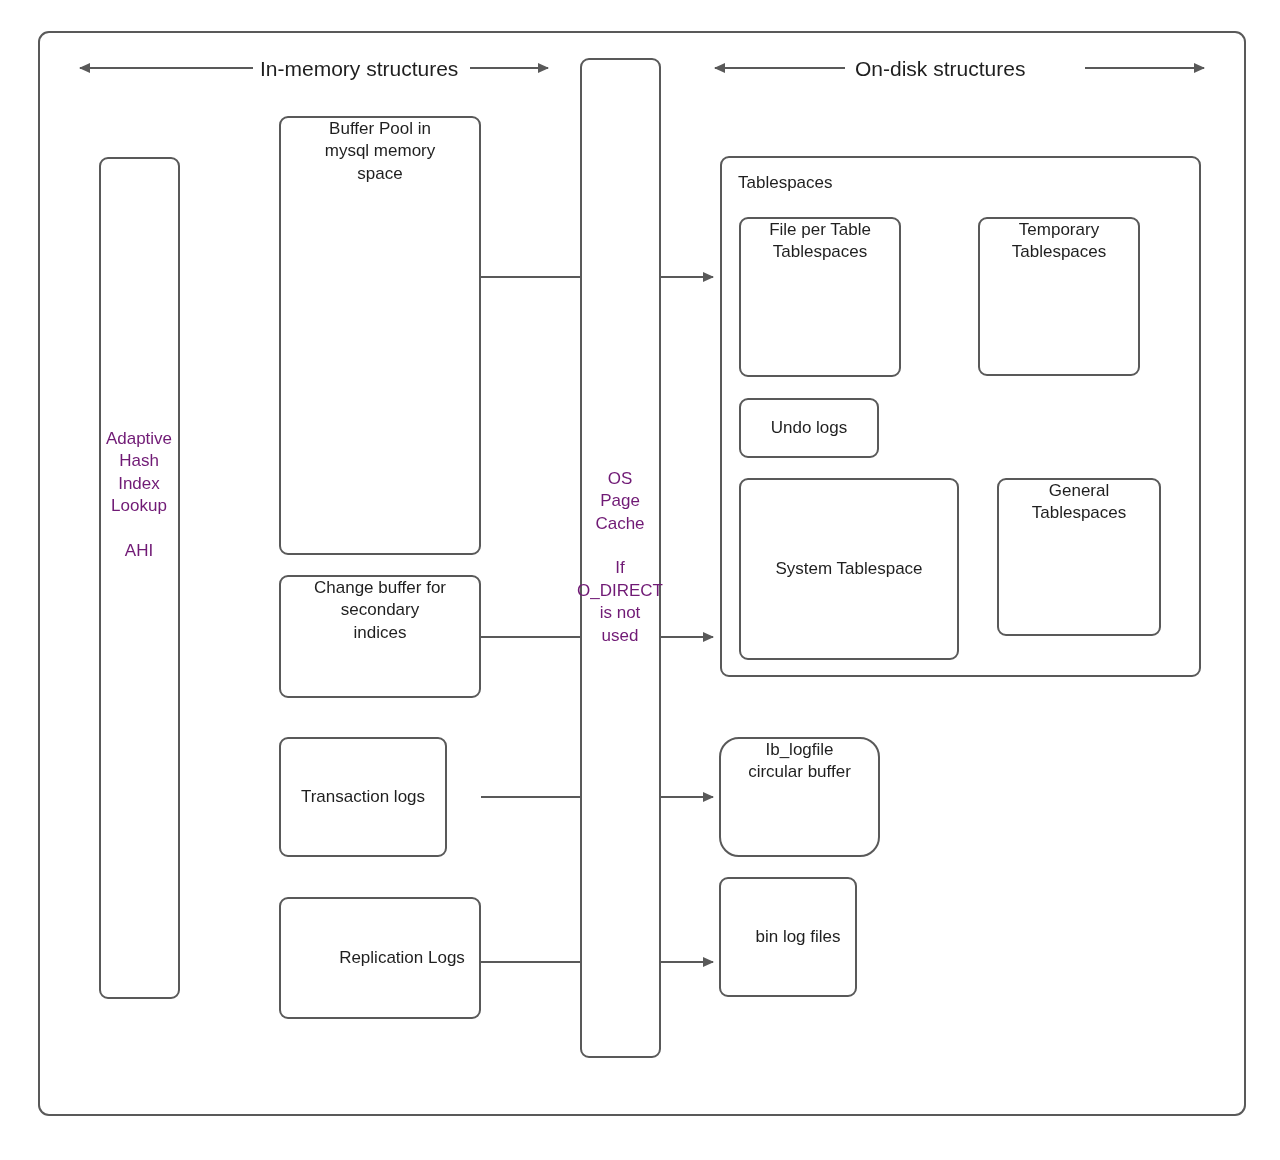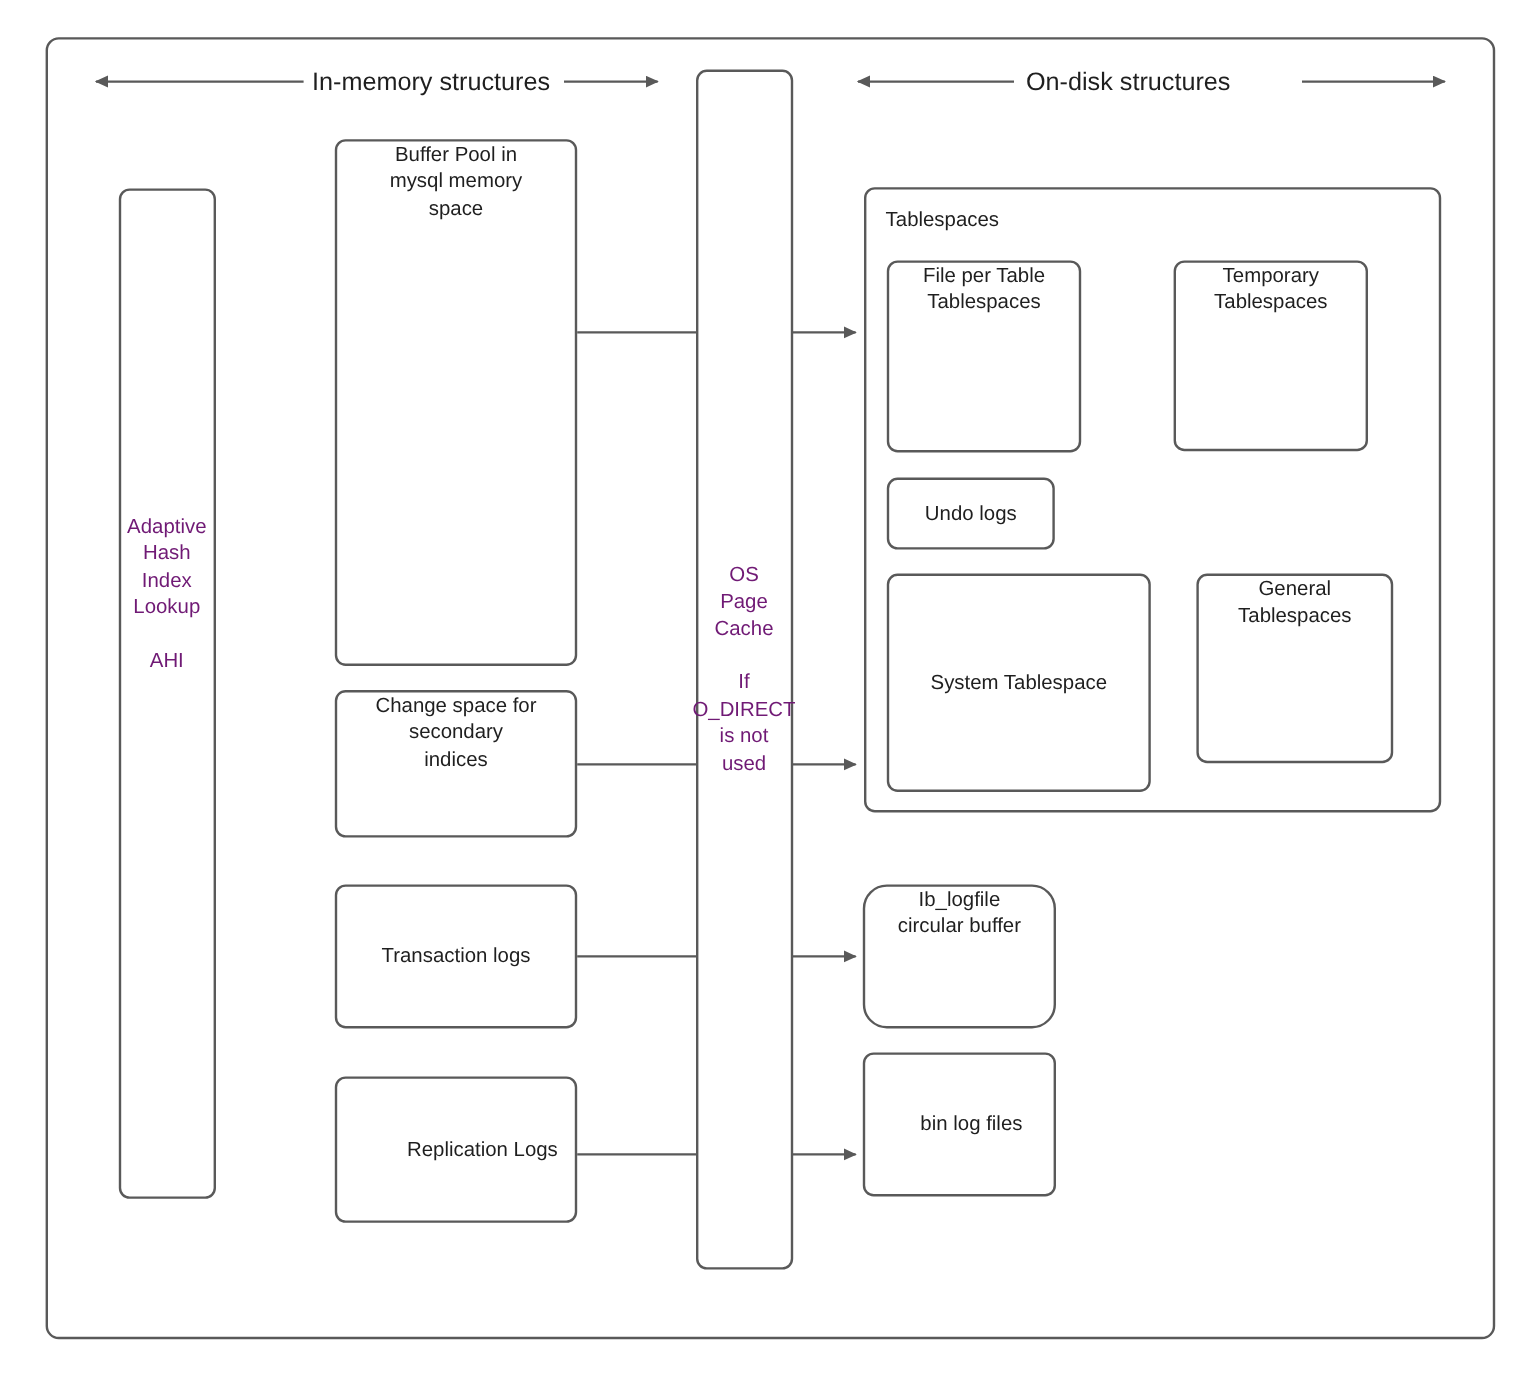--- a/index.html
+++ b/index.html
@@ -129,26 +129,26 @@
     <div>AHI</div>
   </div>
 
   <div class="box cellstack" style="left:279px; top:116px; width:202px; height:439px;">
     <span>Buffer Pool in</span>
     <span>mysql memory</span>
     <span>space</span>
   </div>
 
   <div class="box cellstack" style="left:279px; top:575px; width:202px; height:123px;">
-    <span>Change space for</span>
+    <span>Change buffer for</span>
     <span>secondary</span>
     <span>indices</span>
   </div>
 
-  <div class="box" style="left:279px; top:737px; width:202px; height:120px;">
+  <div class="box" style="left:279px; top:737px; width:168px; height:120px;">
     <span>Transaction logs</span>
   </div>
 
   <div class="box" style="left:279px; top:897px; width:202px; height:122px;padding-left:44px;">
     <span>Replication Logs</span>
   </div>
 
   <div class="box" style="left:580px; top:58px; width:81px; height:1000px;"></div>
   <div class="overflow-text" style="left:620px; top:558px; transform:translate(-50%,-50%);">
     <div>OS</div>
@@ -186,17 +186,17 @@
   <div class="box cellstack" style="left:997px; top:478px; width:164px; height:158px;">
     <span>General</span>
     <span>Tablespaces</span>
   </div>
 
   <div class="box cellstack" style="left:719px; top:737px; width:161px; height:120px;border-radius:20px;">
     <span>Ib_logfile</span>
     <span>circular buffer</span>
   </div>
 
-  <div class="box" style="left:719px; top:877px; width:161px; height:120px;padding-left:20px;">
+  <div class="box" style="left:719px; top:877px; width:138px; height:120px;padding-left:20px;">
     <span>bin log files</span>
   </div>
 
 </div>
 
 </body></html>

